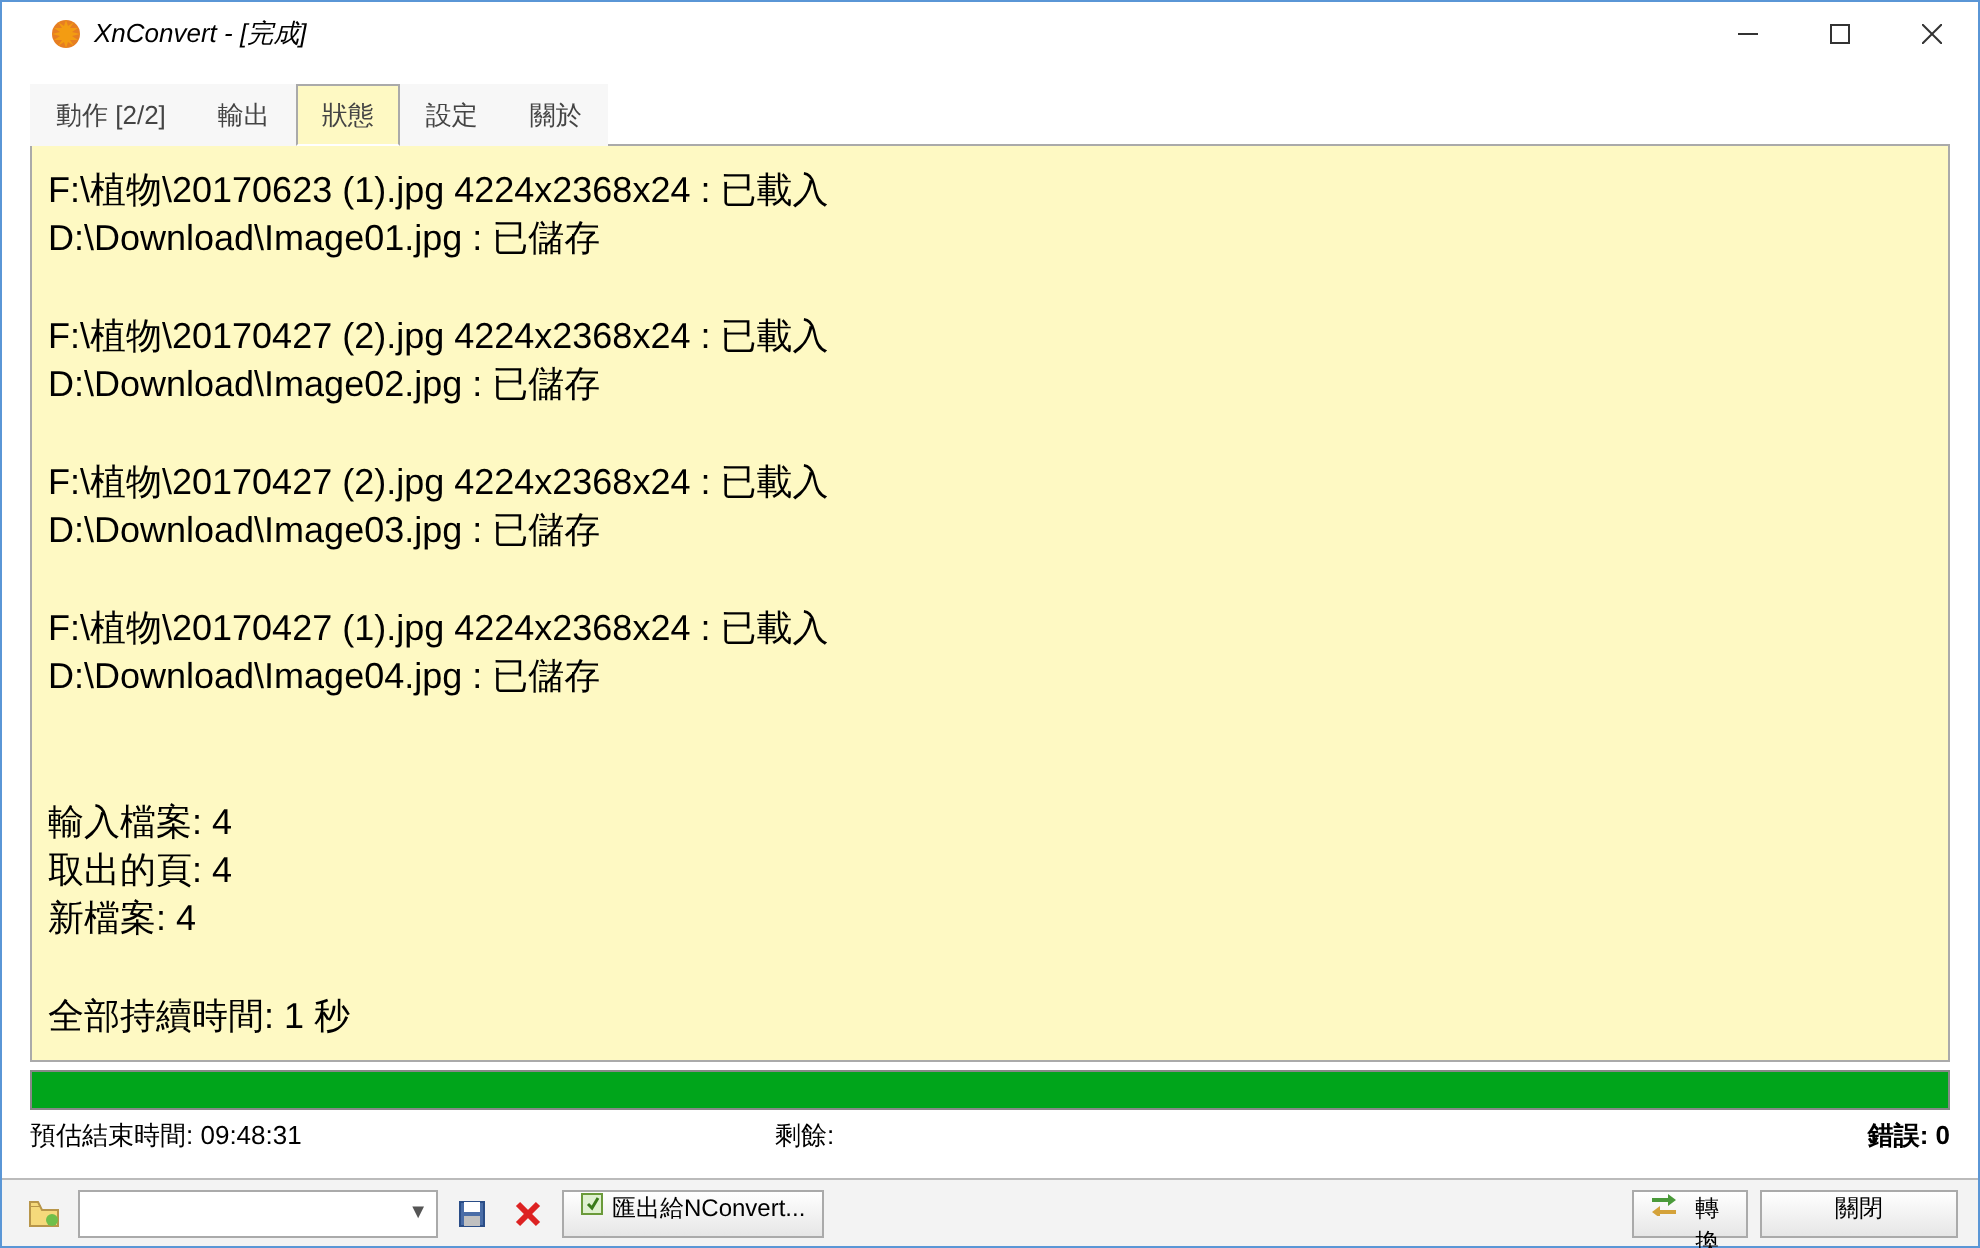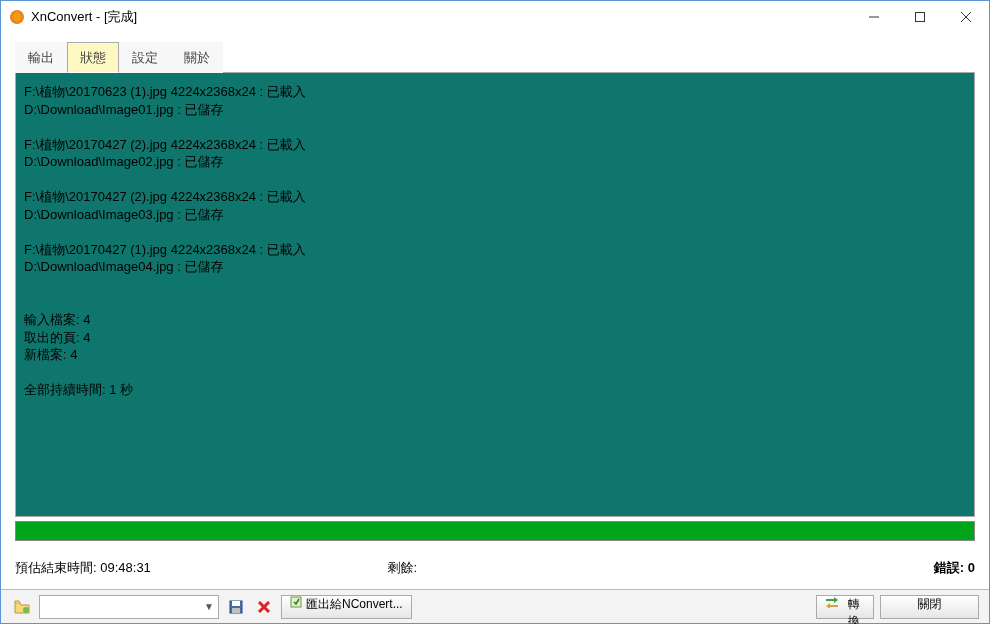--- a/index.html
+++ b/index.html
@@ -1,36 +1,36 @@
 <!DOCTYPE html>
 <html><head>
 <meta charset="utf-8">
 <style>
 * { box-sizing: border-box; margin: 0; padding: 0; }
 body { font-family: "Microsoft JhengHei", "Segoe UI", sans-serif; font-size: 13px; background: #fff; width: 990px; height: 624px; overflow: hidden; }
 
 .window { width: 990px; height: 624px; border: 1px solid #5a96d6; display: flex; flex-direction: column; background: #fff; }
 
-.titlebar { height: 32px; display: flex; align-items: center; background: #fff; padding-left: 8px; }
+.titlebar { height: 32px; display: flex; align-items: center; background: #fff; padding-left: 24px; font-style: italic; }
 .titlebar .app-icon { width: 16px; height: 16px; margin-right: 6px; }
 .titlebar .title { flex: 1; font-size: 13px; color: #000; }
 .titlebar .win-controls { display: flex; }
 .titlebar .win-btn { width: 46px; height: 32px; display: flex; align-items: center; justify-content: center; color: #333; font-family: Arial; }
 
 .content { flex: 1; padding: 8px 14px 10px 14px; display: flex; flex-direction: column; }
 
 .tabs { display: flex; border-bottom: 1px solid #aaa; }
 .tab { padding: 6px 12px 5px 12px; border: 1px solid transparent; border-bottom: none; color: #444; position: relative; top: 1px; background: #f7f7f7; }
 .tab.active { background: #fef9c3; border: 1px solid #aaa; border-bottom: 1px solid #fff; }
 
-.status-box { flex: 1; border: 1px solid #aaa; border-top: none; background: #0f766e; padding: 10px 8px; overflow-y: auto; line-height: 1.35; color: #000; font-size: 13px; white-space: pre-line; }
+.status-box { flex: 1; border: 1px solid #aaa; border-top: none; background: #fef9c3; padding: 10px 8px; overflow-y: auto; line-height: 1.35; color: #000; font-size: 18px; white-space: pre-line; }
 
 .progress-bar { height: 20px; background: #00a51b; margin-top: 4px; border: 1px solid #888; }
 
-.status-line { display: flex; margin-top: 16px; font-size: 13px; padding: 2px 0; }
+.status-line { display: flex; margin-top: 2px; font-size: 13px; padding: 2px 0; }
 .status-line .est { flex: 0 0 auto; }
 .status-line .remain { margin-left: auto; margin-right: 280px; }
 .status-line .errors { margin-left: auto; font-weight: bold; }
 
 .bottom-bar { height: 34px; border-top: 1px solid #bbb; display: flex; align-items: center; padding: 0 10px; gap: 6px; background: #f3f3f3; }
 .bb-btn { height: 24px; border: 1px solid #aaa; background: linear-gradient(#fff,#e6e6e6); padding: 0 8px; display: flex; font-size: 12px; gap: 4px; }
 .bb-icon { width: 22px; height: 22px; display: flex; align-items: center; justify-content: center; }
 .dropdown { width: 180px; height: 24px; border: 1px solid #aaa; background: #fff; display: flex; align-items: center; justify-content: flex-end; padding-right: 4px; }
 .dropdown .caret { font-size: 10px; color: #555; }
 .spacer { flex: 1; }
@@ -65,20 +65,21 @@
           <svg width="10" height="10">
             <line x1="0" y1="0" x2="10" y2="10" stroke="#333" stroke-width="1"></line>
             <line x1="10" y1="0" x2="0" y2="10" stroke="#333" stroke-width="1"></line>
           </svg>
         </div>
     </div>
   </div>
 
   <div class="content">
     <div class="tabs">
+      <div class="tab">動作 [2/2]</div>
       <div class="tab">輸出</div>
       <div class="tab active">狀態</div>
       <div class="tab">設定</div>
       <div class="tab">關於</div>
     </div>
 
     <div class="status-box" id="log-box">F:\植物\20170623 (1).jpg 4224x2368x24 : 已載入
 D:\Download\Image01.jpg : 已儲存
 
 F:\植物\20170427 (2).jpg 4224x2368x24 : 已載入

